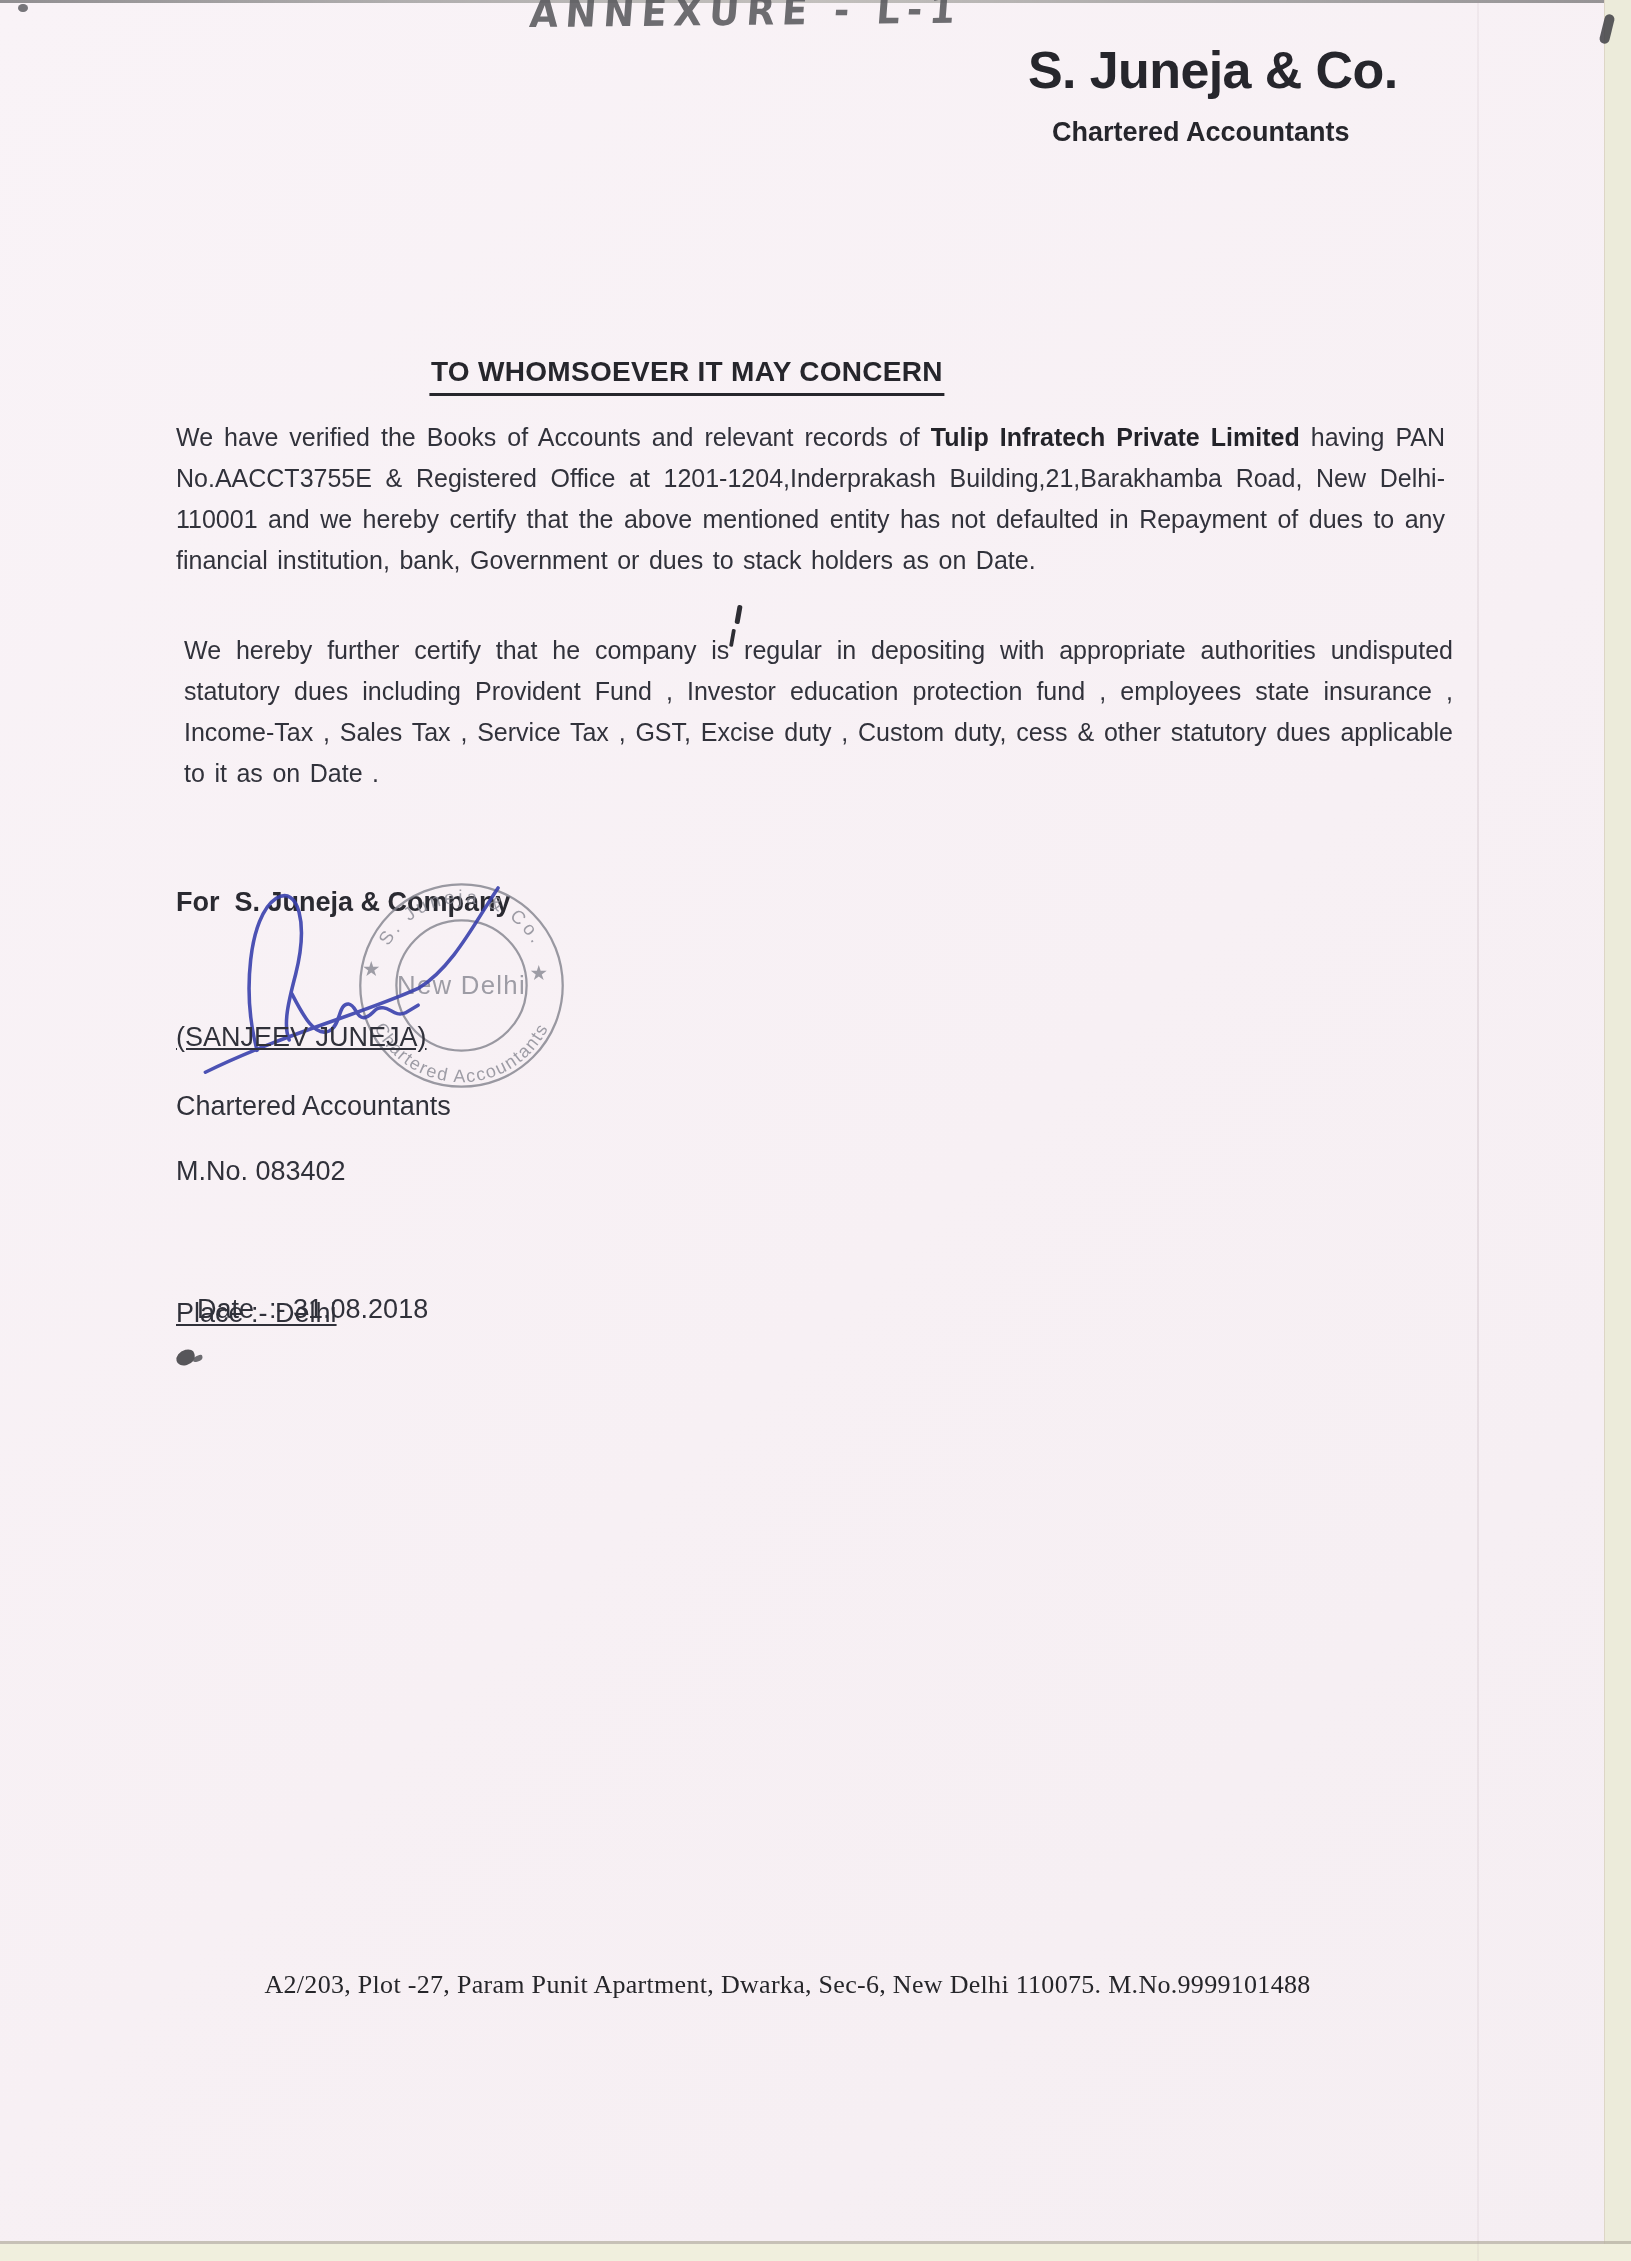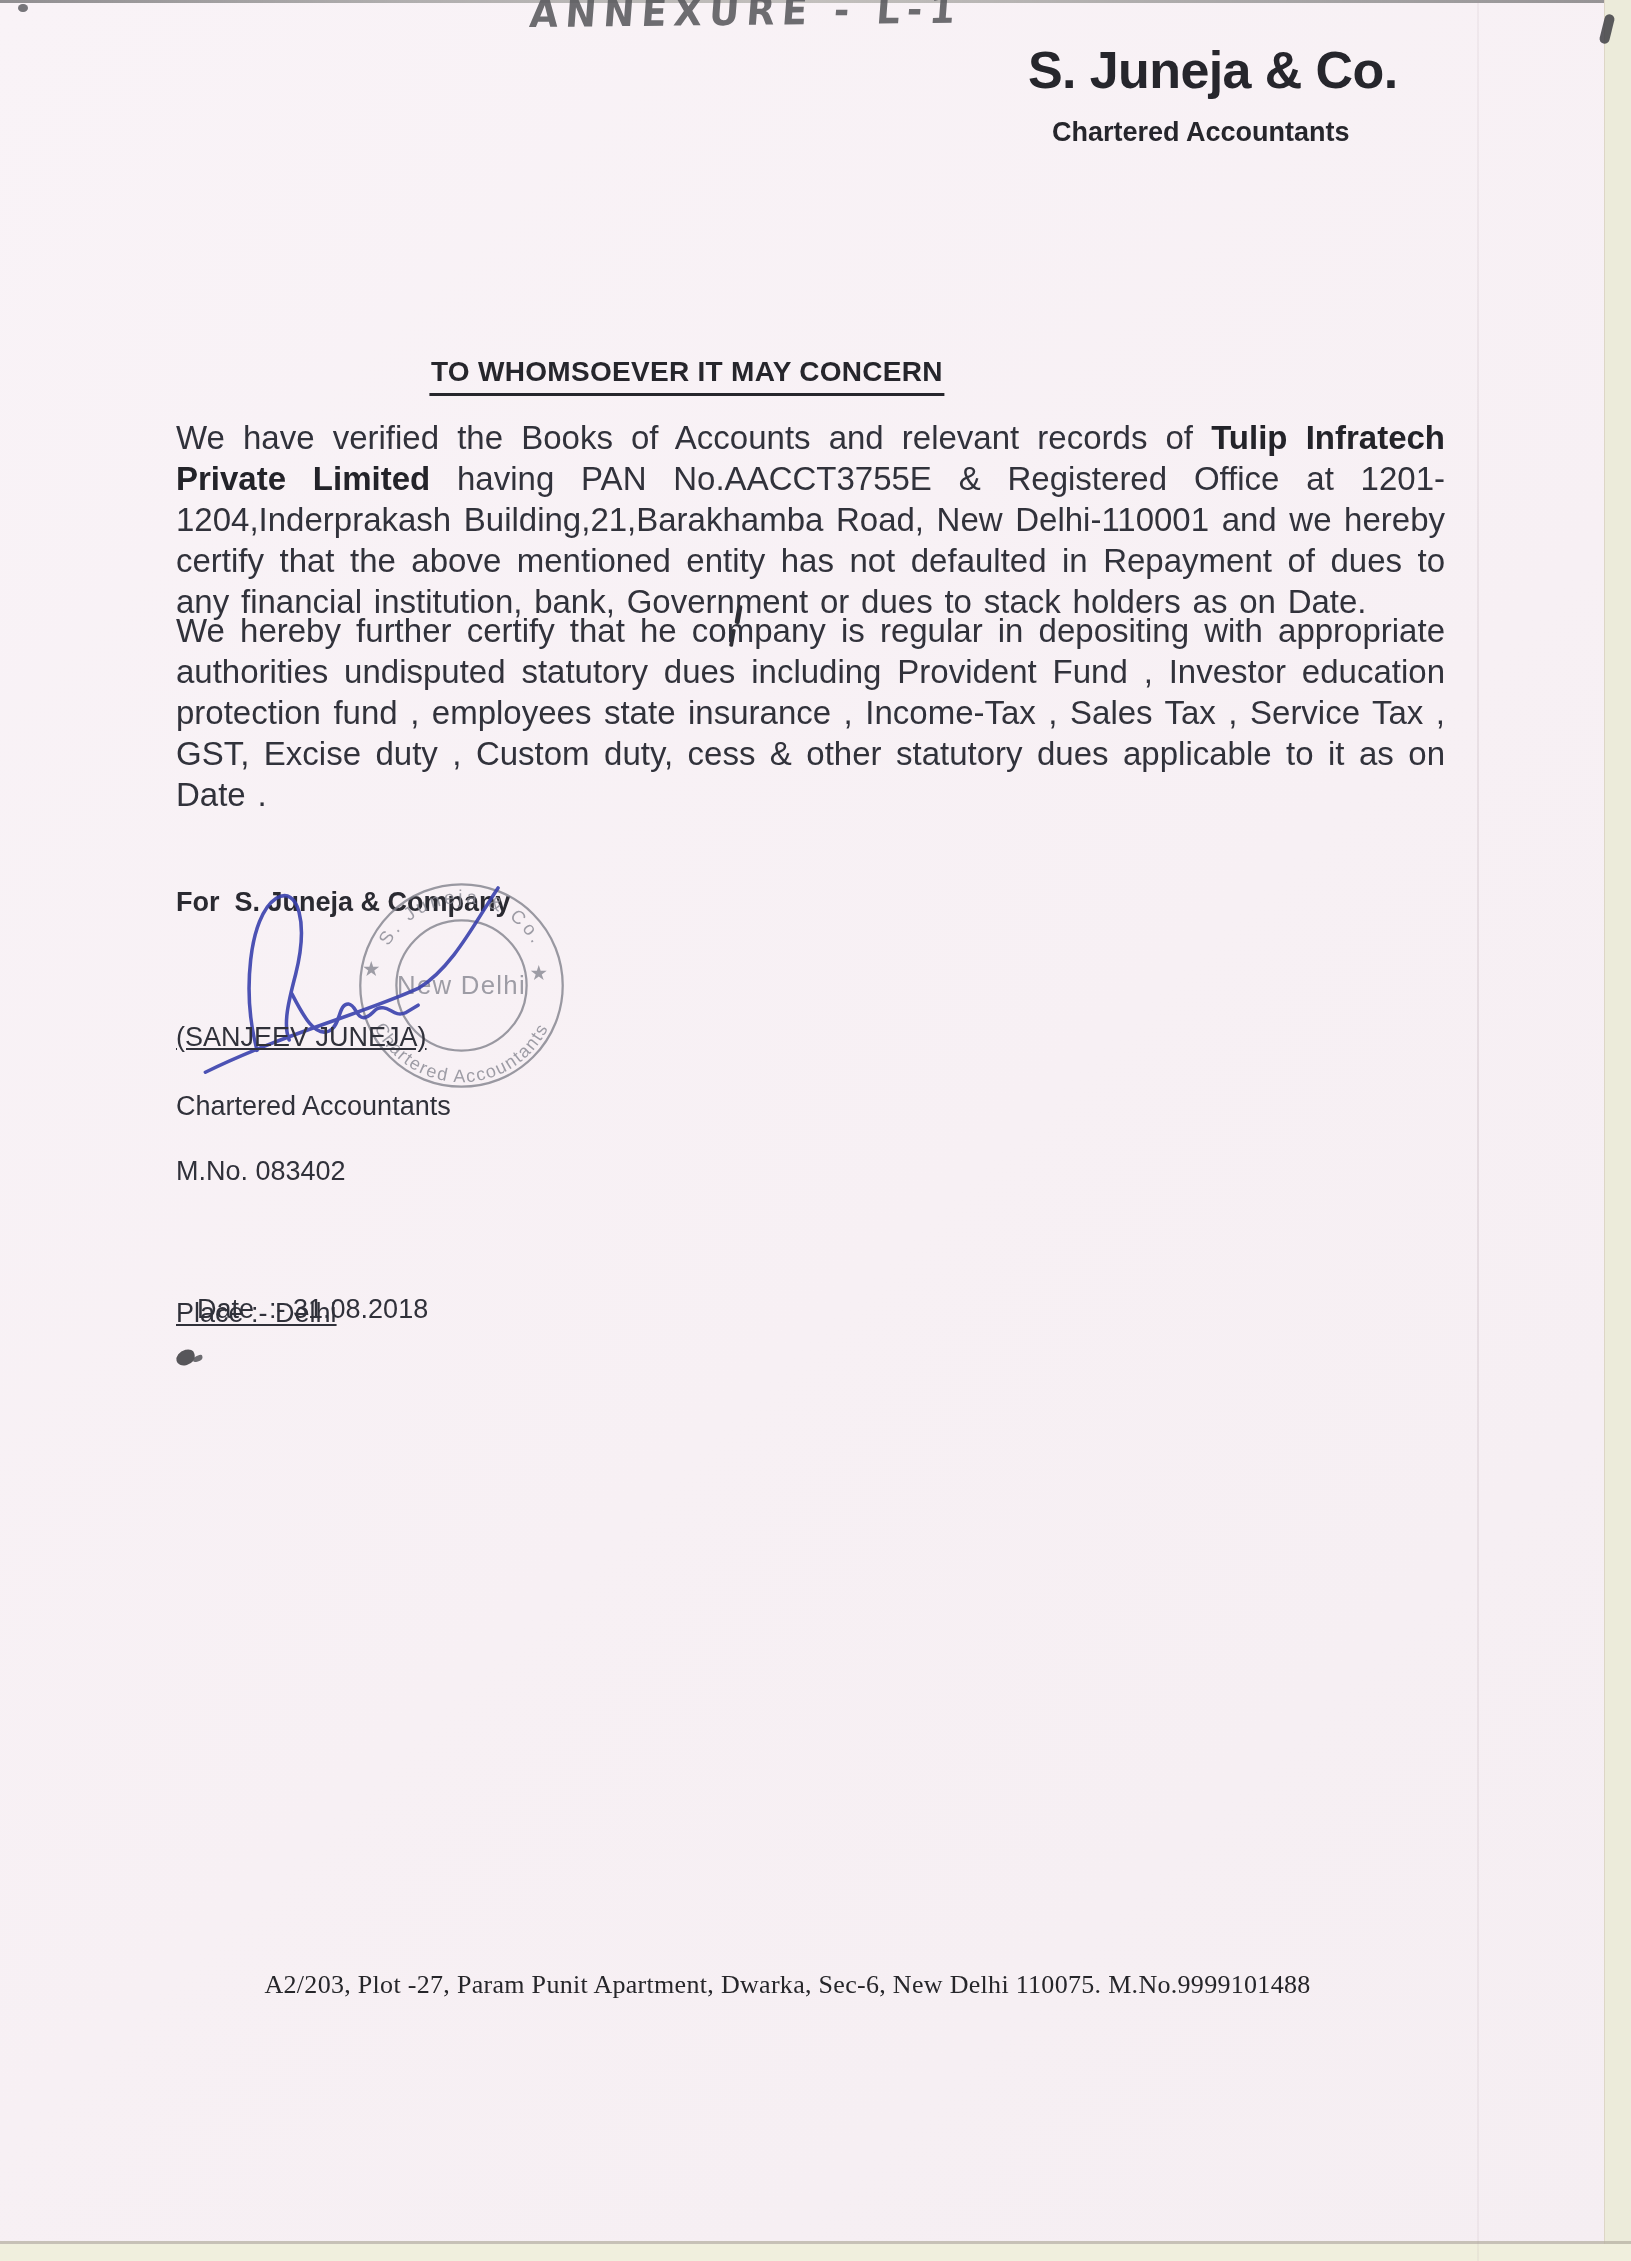--- a/index.html
+++ b/index.html
@@ -40,23 +40,23 @@
   .firm-name{left:1028px;top:40px;width:419px;font-size:52px;font-weight:bold;color:#26262c;letter-spacing:-0.6px;}
   .firm-sub{left:1052px;top:117px;width:419px;font-size:27px;font-weight:bold;color:#26262c;}
   
   .title-wrap{left:0;top:356px;width:1335px;text-align:center;}
   .title{
     display:inline-block;transform:translateX(19.4px);
     font-size:28px;font-weight:bold;color:#26262c;letter-spacing:0.3px;
     border-bottom:3.2px solid #26262c;padding:0 1.3px 4.5px 1.3px;
   }
   
-  .para{left:176px;width:1269px;font-size:33px;line-height:41px;text-align:justify;color:#31323b;word-spacing:2.6px;}
+  .para{left:176px;width:1269px;font-size:25px;line-height:41px;text-align:justify;color:#31323b;word-spacing:2.6px;}
   .para1{top:417px;}
-  .para2{top:610px;}
+  .para2{top:630px;margin-left:8px;}
   .b{font-weight:bold;color:#232329;}
   
   .line{left:176px;white-space:pre-wrap;font-size:27px;color:#30313a;}
   .for-line{top:887px;font-weight:bold;color:#2a2a31;}
   .signatory{top:1022px;text-decoration:underline;}
   .designation{top:1091px;}
   .membership{top:1156px;}
   .date-line{top:1294px;margin-left:21px;}
   .place-line{top:1298px;text-decoration:underline;}
   

